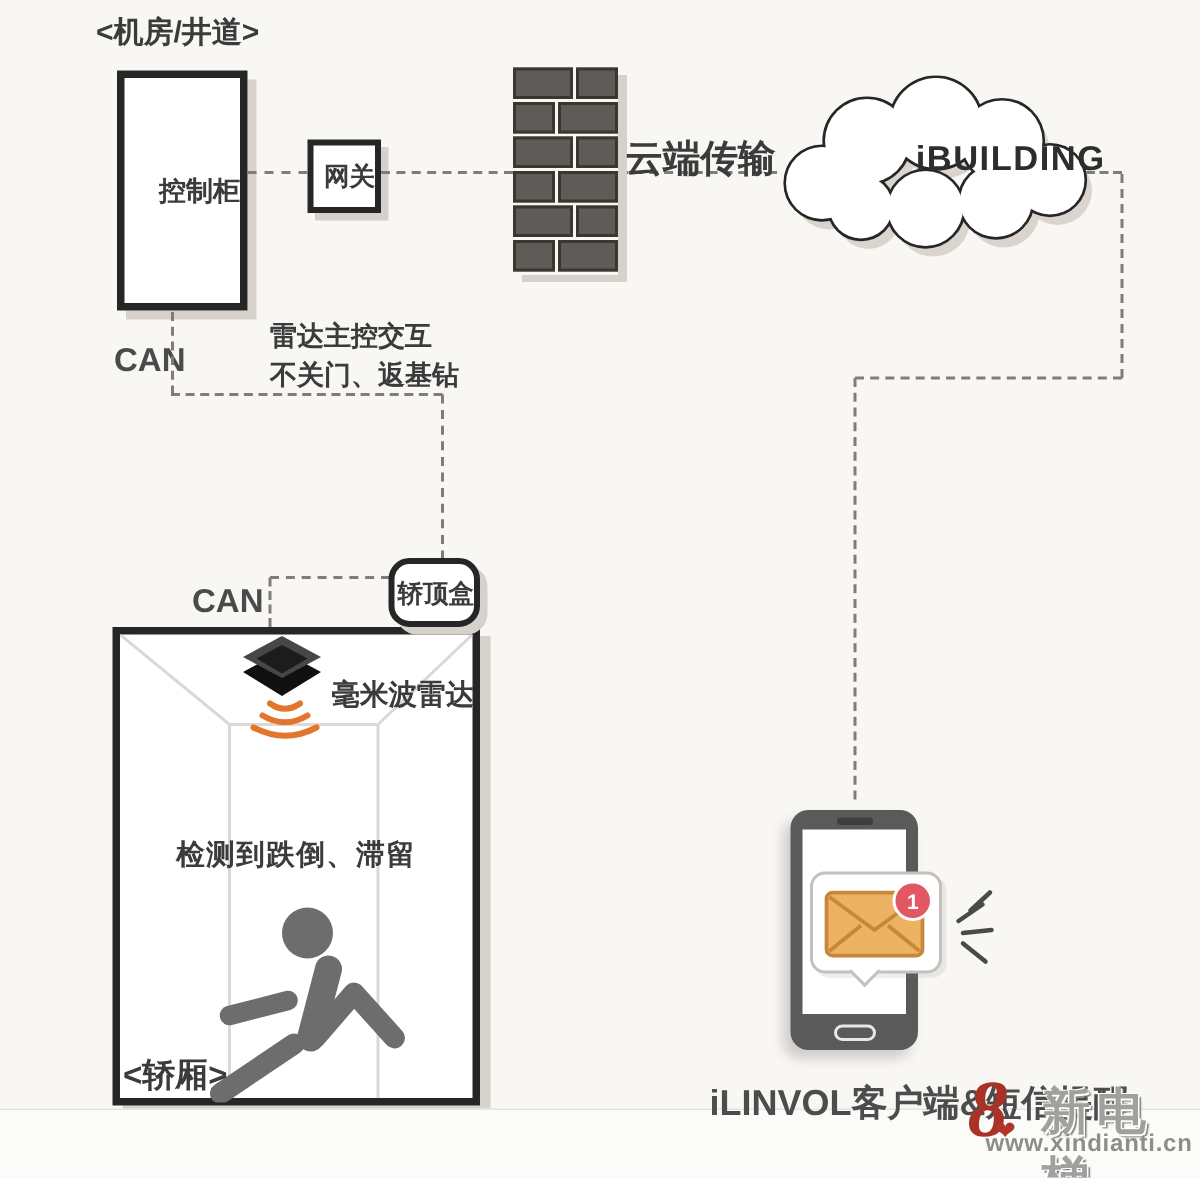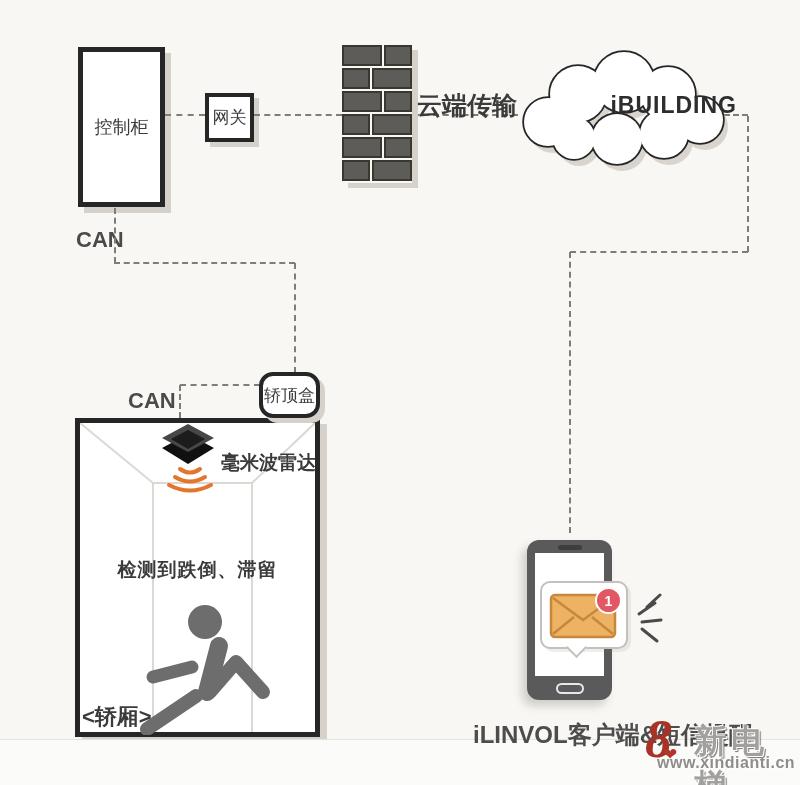--- a/index.html
+++ b/index.html
@@ -4,22 +4,22 @@
 <style>
   * { margin:0; padding:0; box-sizing:border-box; }
   html,body { width:800px; height:785px; }
   body { font-family:"Liberation Sans","DejaVu Sans",sans-serif; background:#f8f7f4; }
   #stage { position:relative; width:800px; height:785px; background:#f8f7f4; overflow:hidden; }
 
   .lbl { position:absolute; color:#3b3b3b; font-weight:600; white-space:nowrap; }
 
   
   .node { position:absolute; background:#fff; border:5px solid #262626;
-          box-shadow:6px 6px 0 #d6d2cb; display:flex; align-items:center; justify-content:center;
-          color:#3b3b3b; font-weight:400; }
+          box-shadow:6px 6px 0 #d6d2cb; display:flex; align-items:center; justify-content:flex-end;
+          color:#3b3b3b; font-weight:700; }
 
   
   .dash-h { position:absolute; height:0; border-top:2px dashed #807d79; }
   .dash-v { position:absolute; width:0; border-left:2px dashed #807d79; }
 
   
   .wall { position:absolute; left:342px; top:45px; width:70px; box-shadow:6px 5px 0 #d6d2cb; }
   .wall .row { display:flex; gap:2px; height:21px; margin-bottom:2px; }
   .wall .brick { background:#5d5c58; border:2px solid #39382f; }
   .wall .w { flex:58 0 0; } .wall .n { flex:40 0 0; }
@@ -58,20 +58,21 @@
             color:#8f8d8a; text-shadow:1px 1px 0 #fff; letter-spacing:.5px; z-index:3; }
 
   .bottom-strip { position:absolute; left:0; top:739px; width:800px; height:46px; background:#fbfbf9;
                   border-top:1px solid #e5e3de; z-index:1; }
 </style>
 </head>
 <body>
 
 <div id="stage">
 
+  <div class="lbl" style="left:64px; top:8px; font-size:20px;">&lt;机房/井道&gt;</div>
 
   <div class="node" style="left:78px; top:47px; width:87px; height:160px; font-size:18px;">
     <span>控制柜</span>
   </div>
 
   <div class="node" style="left:205px; top:93px; width:49px; height:49px; font-size:17px; border-width:4px; box-shadow:5px 5px 0 #d6d2cb;">
     <span>网关</span>
   </div>
 
   <div class="dash-h" style="left:165px; top:114px; width:40px;"></div>
@@ -144,20 +145,24 @@
 
   <div class="dash-v" style="left:747px; top:116px; height:136px;"></div>
   <div class="dash-h" style="left:570px; top:251px; width:178px;"></div>
   <div class="dash-v" style="left:569px; top:252px; height:281px;"></div>
 
   <div class="lbl" style="left:76px; top:227px; font-size:22px; font-weight:600; color:#4a4a4a;">CAN</div>
   <div class="dash-v" style="left:114px; top:208px; height:55px;"></div>
   <div class="dash-h" style="left:114px; top:262px; width:181px;"></div>
   <div class="dash-v" style="left:294px; top:263px; height:110px;"></div>
 
+  <div class="lbl" style="left:180px; top:211px; font-size:18px; line-height:1.45;">
+    <div>雷达主控交互</div>
+    <div>不关门、返基钻</div>
+  </div>
 
   <div class="node cartop-box" style="left:259px; top:372px; width:61px; height:46px; font-size:17px; border-width:4px; box-shadow:5px 5px 0 #d6d2cb;">
     <span>轿顶盒</span>
   </div>
 
   <div class="lbl" style="left:128px; top:388px; font-size:22px; font-weight:600; color:#4a4a4a;">CAN</div>
   <div class="dash-h" style="left:180px; top:384px; width:80px;"></div>
   <div class="dash-v" style="left:179px; top:385px; height:33px;"></div>
 
   <div class="car">

